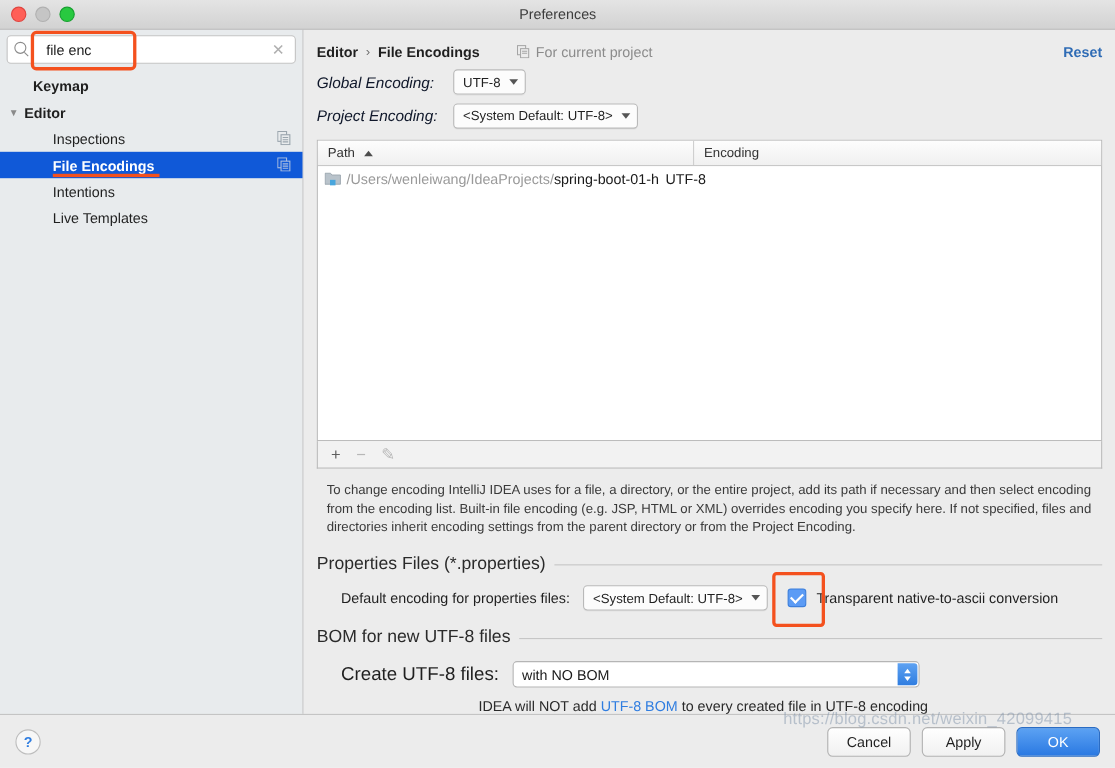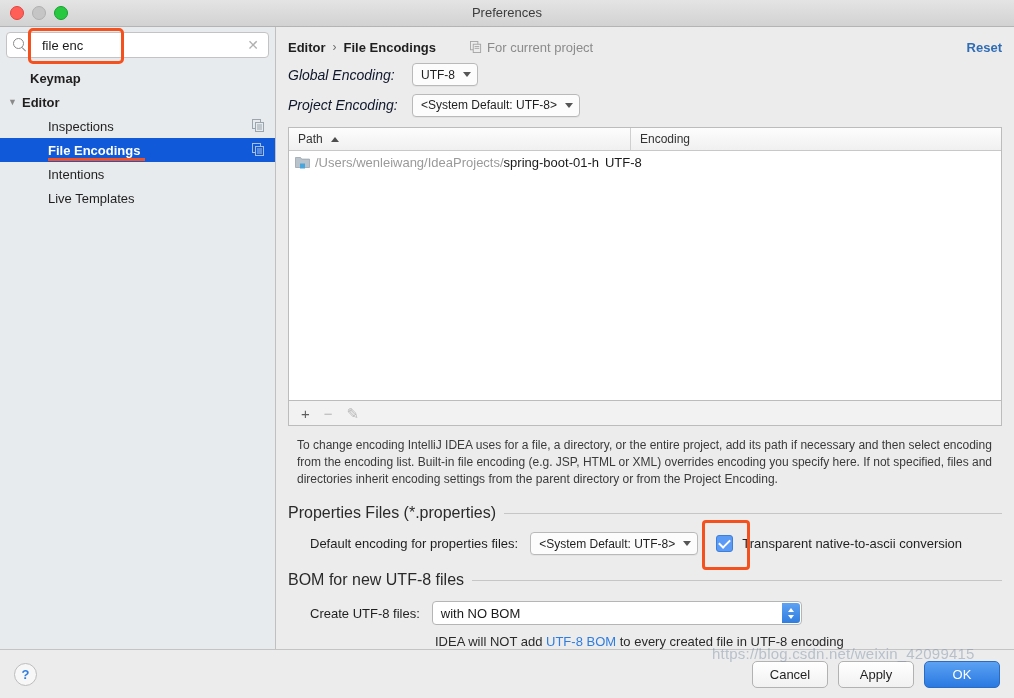--- a/index.html
+++ b/index.html
@@ -238,21 +238,21 @@
   }
   .hl-cb {
     position: absolute; left: -14px; top: -15px;
     width: 42px; height: 44px;
     border: 3px solid #f4511e; border-radius: 4px;
     pointer-events: none;
   }
   .cb-label { margin-left: 9px; font-size: 13px; color: #1f1f1f; white-space: nowrap; }
 
   .bom-row { margin-top: 12px; display: flex; align-items: center; }
-  .bom-row .lbl3 { font-size: 13px; color: #1f1f1f; margin-left: 22px; }
+  .bom-row .lbl3 { font-size: 17px; color: #1f1f1f; margin-left: 22px; }
   .stepper-select {
     margin-left: 12px; position: relative;
     width: 360px; height: 22px;
     background: #fff; border: 1px solid #b5b5b5; border-radius: 4px;
     display: flex; align-items: center;
     font-size: 13px; color: #1a1a1a; padding-left: 8px;
     cursor: pointer;
   }
   .stepper {
     position: absolute; right: 1px; top: 1px;

